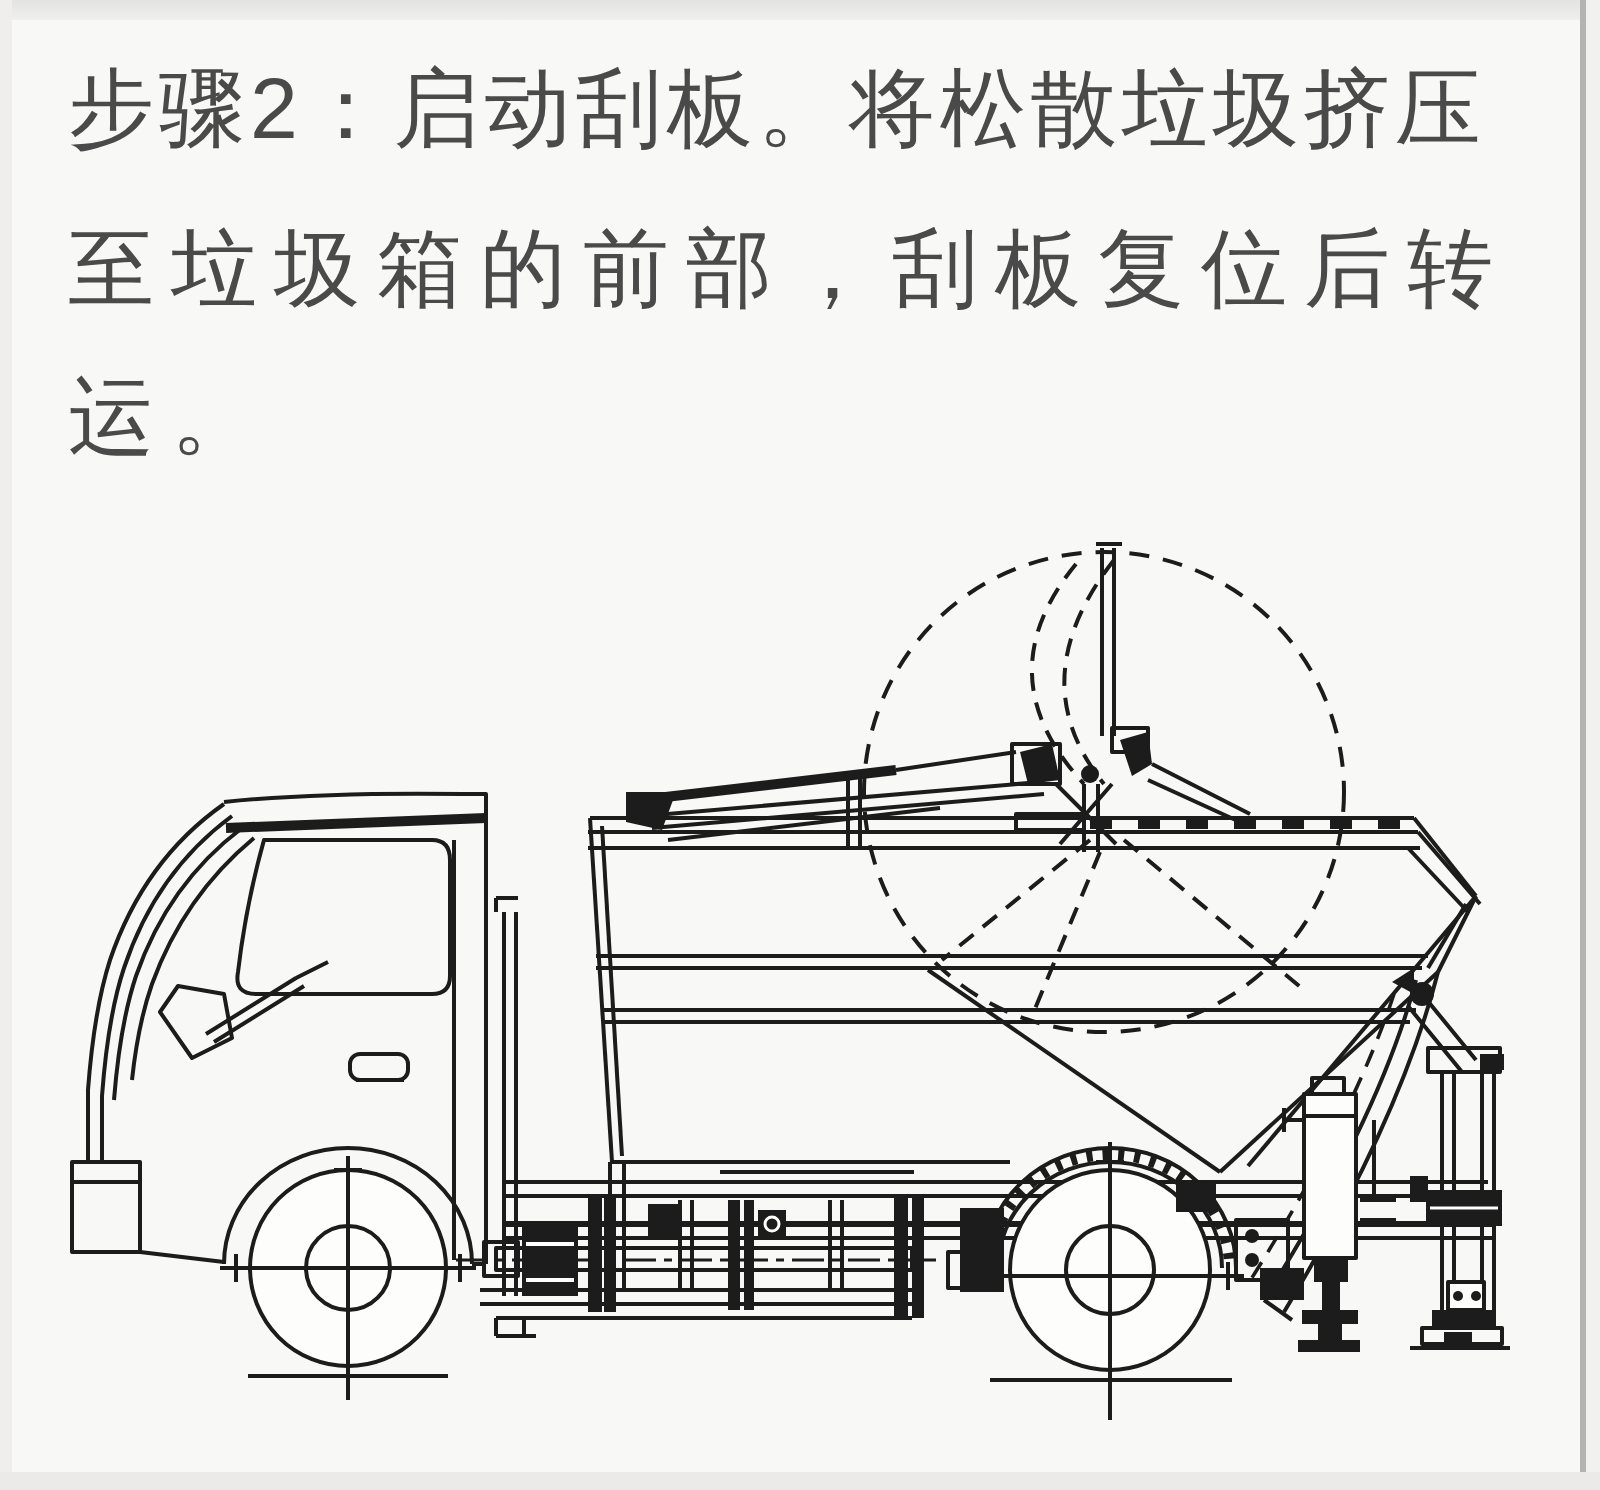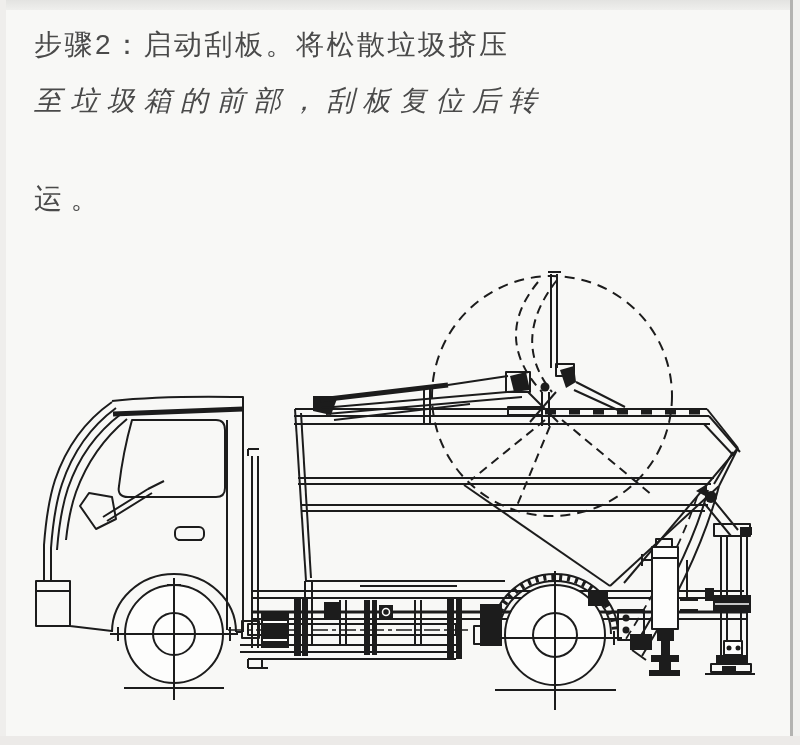--- a/index.html
+++ b/index.html
@@ -10,23 +10,23 @@
   }
   .edge-top{position:absolute;left:0;top:0;width:800px;height:10px;
     background:linear-gradient(#e3e3e1,#efefed);}
   .edge-bottom{position:absolute;left:0;top:736px;width:800px;height:9px;background:#eceae8;}
   .edge-left{position:absolute;left:0;top:0;width:6px;height:745px;background:#efeeec;}
   .edge-right-line{position:absolute;left:790px;top:0;width:3px;height:745px;background:#b3b3b1;}
   .edge-right{position:absolute;left:793px;top:0;width:7px;height:745px;background:#f1f1ef;}
 
   .instruction{position:absolute;left:34px;top:0;width:740px;color:#4a4a4a;}
   .instruction .line{position:absolute;left:0;white-space:nowrap;
-    font-size:28px;font-weight:400;}
+    font-size:43px;font-weight:400;}
   .line1{top:26px;letter-spacing:2.5px;}
-  .line2{top:82px;letter-spacing:8.5px;font-style:italic;}
+  .line2{top:106px;letter-spacing:8.5px;}
   .line3{top:180px;letter-spacing:8.5px;}
 
   .diagram{position:absolute;left:0;top:0;width:800px;height:745px;}
   svg{display:block;}
   .ink{stroke:#1c1c1c;fill:none;stroke-width:2;stroke-linecap:butt;stroke-linejoin:round;}
   .fillink{fill:#1c1c1c;stroke:none;}
   .white{fill:#fdfdfc;}
 </style>
 </head>
 <body>

